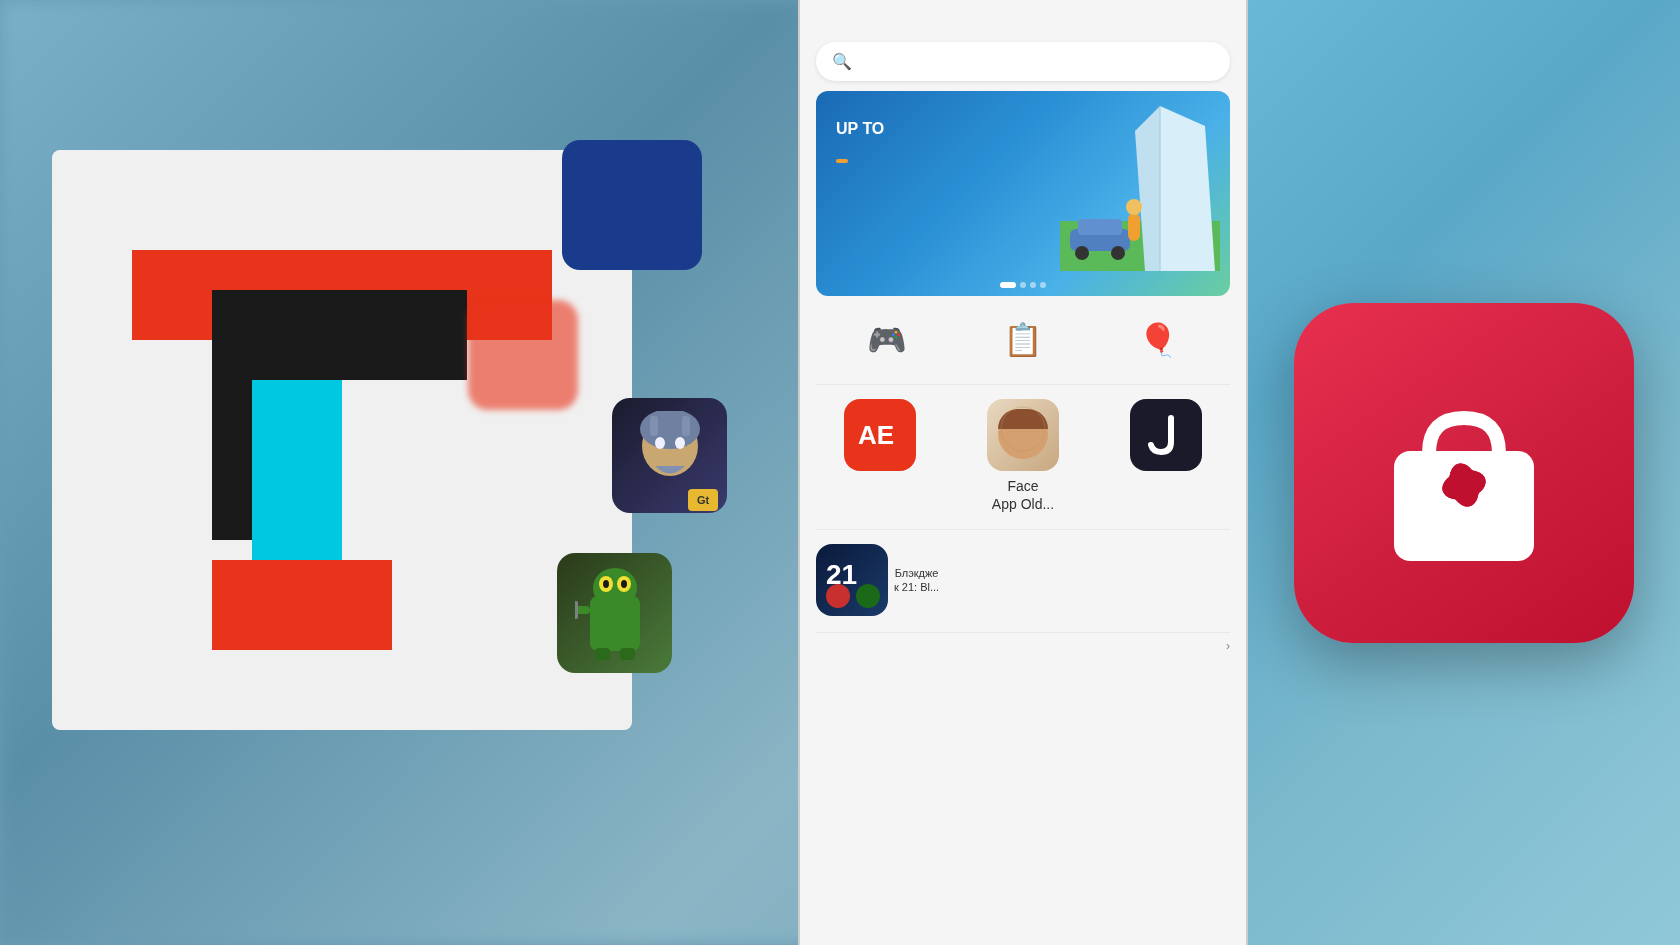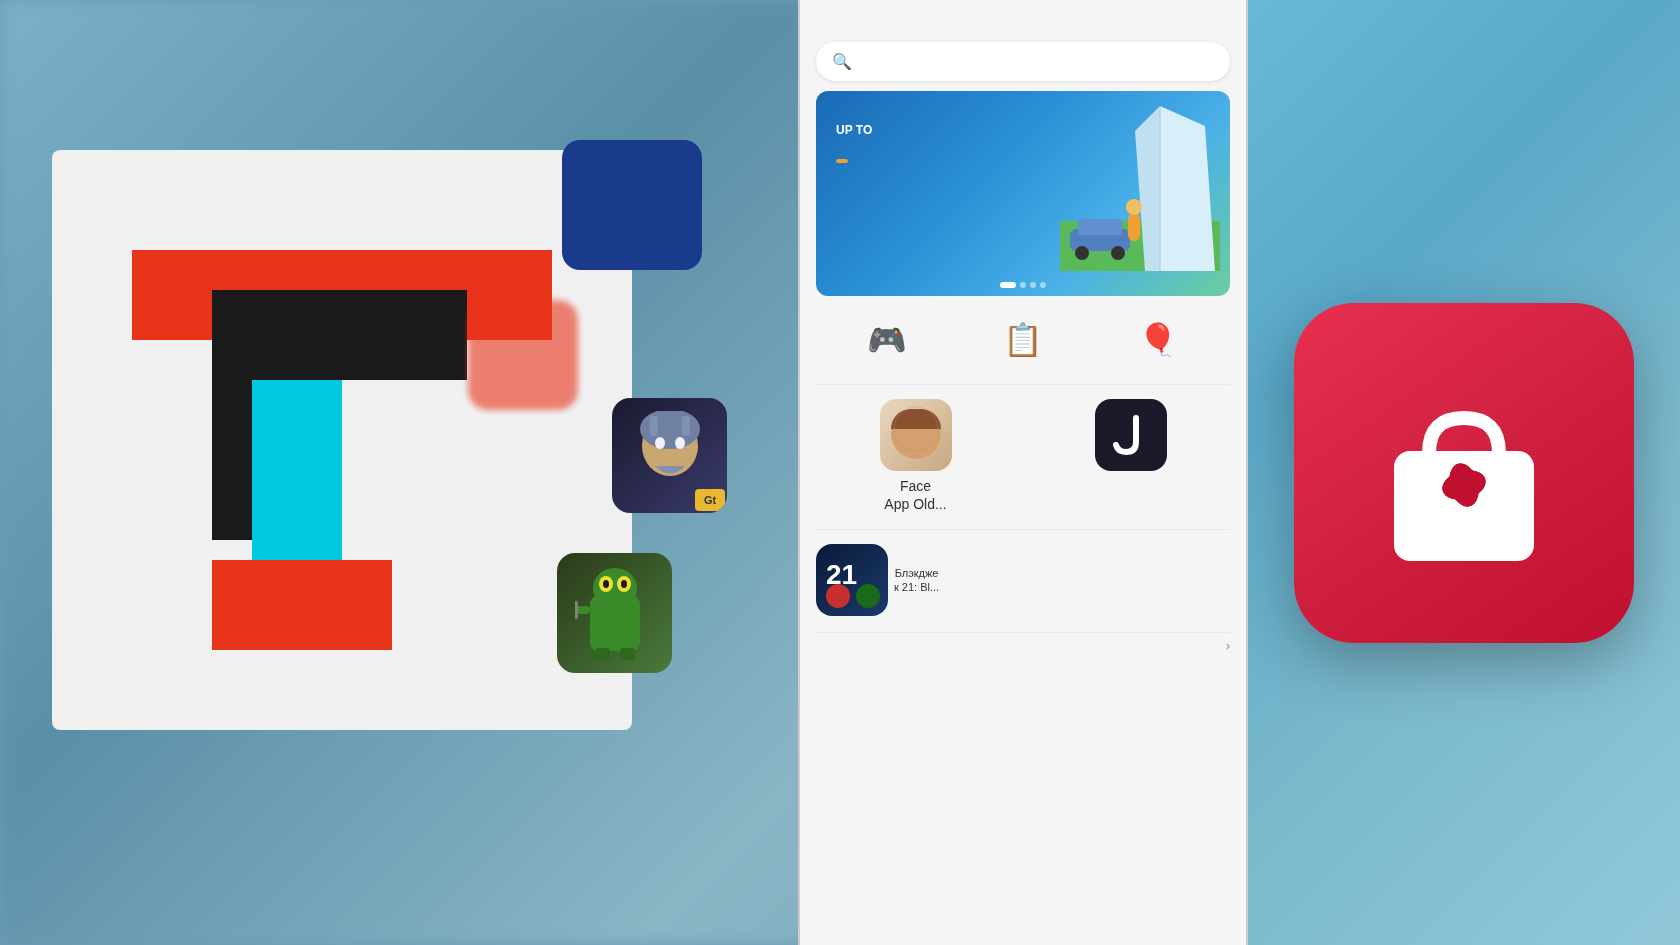--- a/index.html
+++ b/index.html
@@ -148,21 +148,21 @@
       overflow: hidden;
       background: linear-gradient(135deg, #1a1a2e 0%, #2a2a4e 50%, #3a3a6e 100%);
       display: flex;
       align-items: center;
       justify-content: center;
     }
 
     .game-badge {
       position: absolute;
       bottom: 2px;
-      right: 2px;
+      right: 9px;
       width: 30px;
       height: 22px;
       background: #e8b830;
       border-radius: 4px;
       display: flex;
       align-items: center;
       justify-content: center;
       font-size: 11px;
       font-weight: bold;
       color: #333;
@@ -614,21 +614,21 @@
       <div class="search-icon-wrap">🔍</div>
       <div class="search-input-text"></div>
     </div>
 
     <div class="banner-wrap">
       <div class="banner-text">
         <div class="banner-enjoy"></div>
         <div class="banner-trip"></div>
         <div class="banner-save">
           <span></span>
-          <span style="font-size:12px; vertical-align:super;"> UP TO</span>
+          <span style="font-size:16px; vertical-align:super;"> UP TO</span>
         </div>
         <div style="font-size:32px; font-weight:900; color:white; line-height:1;"></div>
         <div class="banner-subtitle"></div>
       </div>
 
       <div class="banner-building">
         <svg width="160" height="170" viewBox="0 0 160 170">
 
           <defs>
             <linearGradient id="skyGrad" x1="0" y1="0" x2="1" y2="1">
@@ -678,20 +678,28 @@
     </div>
 
     <div class="divider"></div>
 
     <div class="section-header">
       <span class="section-title"></span>
     </div>
 
     <div class="app-grid">
 
+      <div class="app-item">
+        <div class="app-icon aliexpress">
+          <svg width="50" height="38" viewBox="0 0 50 38">
+            <text x="3" y="28" font-size="26" font-weight="900" fill="white" font-family="Arial">AE</text>
+          </svg>
+        </div>
+        <span class="app-name"></span>
+      </div>
 
       <div class="app-item">
         <div class="face-img">
           <div class="face-skin"></div>
           <div class="face-hair"></div>
 
           <svg width="72" height="72" style="position:absolute;top:0;left:0;">
             <circle cx="36" cy="30" r="22" fill="none" stroke="#c09060" stroke-width="1" opacity="0.4"></circle>
           </svg>
         </div>

